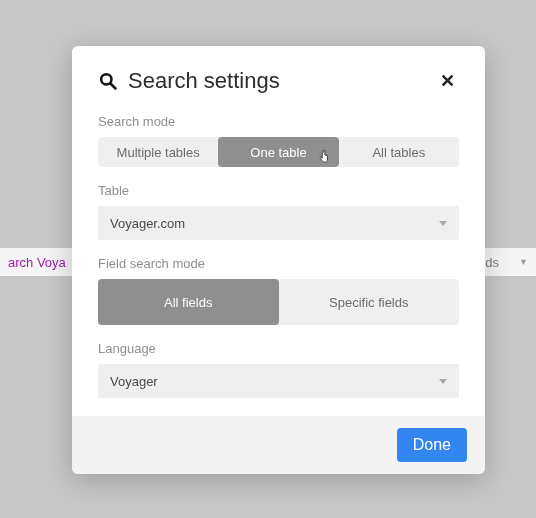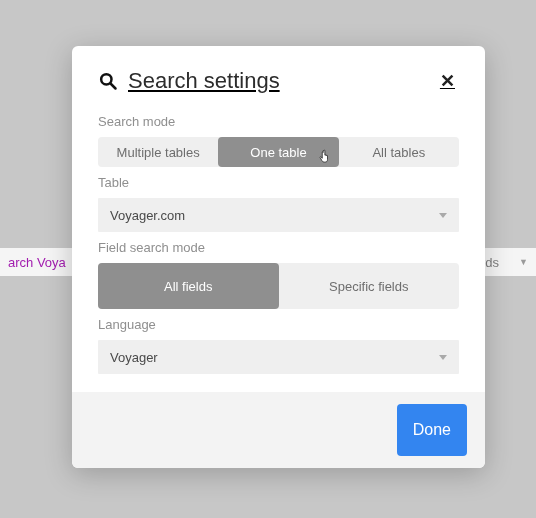--- a/index.html
+++ b/index.html
@@ -36,21 +36,20 @@
       background: #fff;
       border-radius: 6px;
       box-shadow: 0 6px 28px rgba(0,0,0,0.22);
       padding: 0;
     }
     .modal-header {
       display: flex;
       align-items: center;
       justify-content: space-between;
       padding: 22px 26px 10px 26px;
-      text-decoration: underline;
     }
     .modal-title-wrap {
       display: flex;
       align-items: center;
       gap: 10px;
     }
     .search-icon-svg {
       width: 20px;
       height: 20px;
     }
@@ -68,21 +67,21 @@
       background: none;
       border: none;
       padding: 4px;
     }
     .modal-body {
       padding: 6px 26px 18px 26px;
     }
     .section-label {
       font-size: 13px;
       color: #8f8f8f;
-      margin-top: 8px;
+      margin-top: 16px;
       margin-bottom: 8px;
     }
     .section-label.first { margin-top: 4px; }
     .segmented {
       display: flex;
       width: 100%;
       background: #efefef;
       border-radius: 4px;
       height: 30px;
     }
@@ -158,21 +157,21 @@
       justify-content: flex-end;
       border-bottom-left-radius: 6px;
       border-bottom-right-radius: 6px;
     }
     .btn-done {
       background: #3385f0;
       color: #fff;
       border: none;
       border-radius: 4px;
       font-size: 16px;
-      padding: 17px 16px;
+      padding: 8px 16px;
       cursor: pointer;
     }
   </style>
 </head>
 <body>
 
 <div class="bg-strip">
   <span class="bg-left">arch Voya</span>
   <span class="bg-right">
     <span>cords</span>

